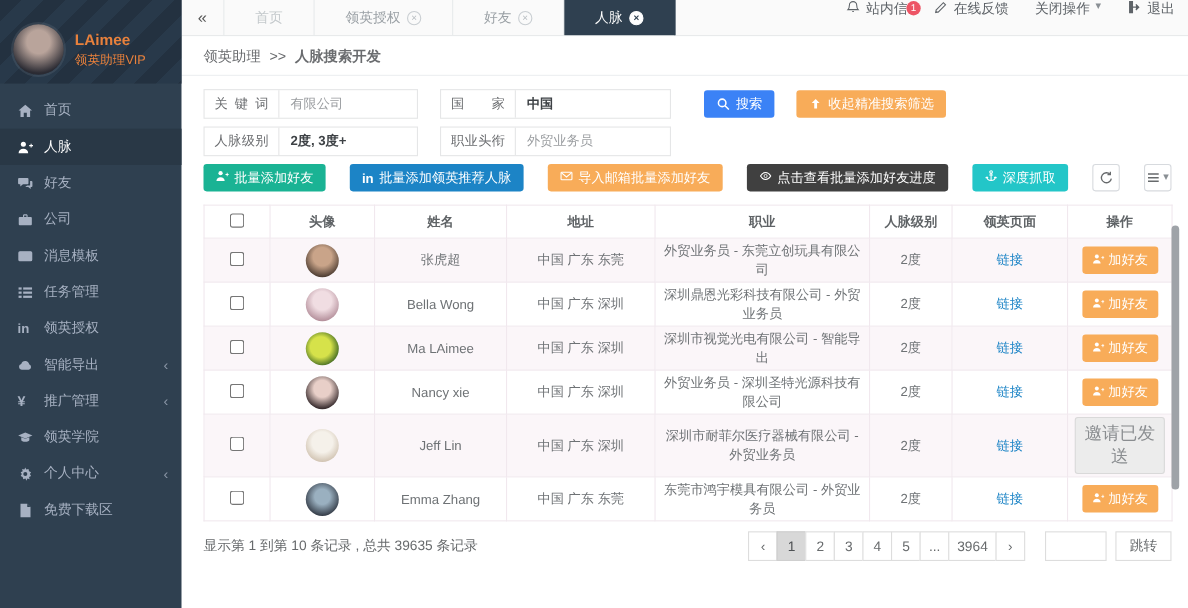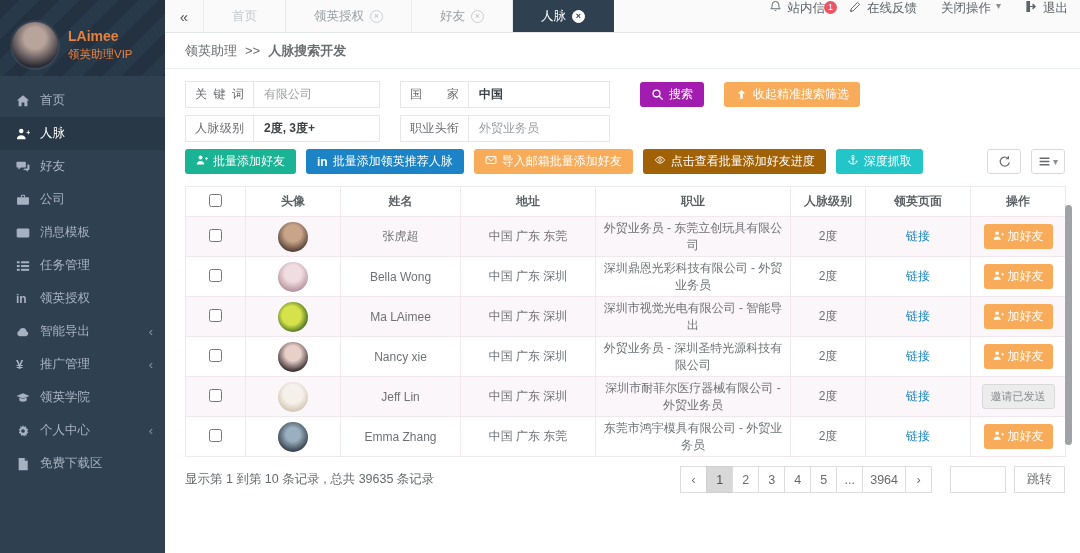--- a/index.html
+++ b/index.html
@@ -61,42 +61,42 @@
   .flabel span { width:100%; text-align:justify; text-align-last:justify; }
   .fvalue { display:flex; align-items:center; padding:0 10px; color:#9a9da0; }
   .fvalue.strong { color:#3e4246; font-weight:bold; }
   .g1 .fvalue { width:125px; } .g2 .fvalue { width:140px; }
   .gap20 { width:20px; } .gap30 { width:30px; }
   .btn { height:25px; padding:0 11px; border:none; border-radius:3px; color:#fff; font-size:12px;
          display:inline-flex; align-items:center; gap:5px; cursor:pointer; font-family:inherit; white-space:nowrap; }
   .btn svg { width:12px; height:12px; fill:currentColor; }
   .btn .stroke-ic svg { fill:none; stroke:currentColor; }
 
-  .toolbar { display:flex; align-items:center; gap:10px; margin:0 0 12px; }
+  .toolbar { display:flex; align-items:center; gap:22px; margin:0 0 12px; }
   .tool-sm { width:34px; height:25px; background:#fff; border:1px solid #d7dade; border-radius:3px;
              color:#676a6c; display:inline-flex; align-items:center; justify-content:center; gap:2px; cursor:pointer; }
   .tool-sm svg { width:13px; height:13px; fill:none; stroke:currentColor; }
   .ml-auto { margin-left:auto; }
 
   
   .table-wrap { position:relative; width:880px; }
   table { width:880px; border-collapse:collapse; table-layout:fixed; }
   th,td { border:1px solid #f1e8ee; text-align:center; font-weight:normal; color:#6e7275;
           font-size:12px; padding:2px 6px; overflow:hidden; }
   thead th { height:30px; color:#5f6366; font-weight:bold; background:#fff; }
   tbody td { height:40px; }
   tbody tr:nth-child(odd) { background:#fbf6f9; }
   .rav { width:30px; height:30px; border-radius:50%; margin:0 auto; }
   input[type=checkbox] { width:13px; height:13px; accent-color:#9aa0a5; }
   a.lnk { color:#1c84c6; text-decoration:none; cursor:pointer; }
   .add-btn { background:#f8ac59; color:#fff; border:none; border-radius:3px; padding:4px 9px; font-size:12px;
              display:inline-flex; align-items:center; gap:4px; cursor:pointer; font-family:inherit; }
   .add-btn svg { width:11px; height:11px; fill:currentColor; }
   .invited-btn { background:#ececec; color:#8a8d90; border:1px solid #d9d9d9; border-radius:3px;
-                 padding:4px 8px; font-size:11px; cursor:default; font-family:inherit; }
+                 padding:4px 8px; font-size:16px; cursor:default; font-family:inherit; }
   .scroll-thumb { position:absolute; left:1065px; top:205px; width:7px; height:240px; background:#9fa3a8;
                   border-radius:4px; z-index:6; }
 
   
   .tfoot { display:flex; align-items:center; margin-top:9px; padding-right:0; }
   .summary { color:#676a6c; font-size:12.5px; }
   .pager { display:flex; margin-left:auto; list-style:none; }
   .pager li { min-width:27px; height:27px; padding:0 7px; border:1px solid #ddd; margin-left:-1px;
               display:flex; align-items:center; justify-content:center; background:#fff; color:#676a6c;
               cursor:pointer; font-size:12.5px; }
@@ -303,21 +303,21 @@
         <div class="fvalue">有限公司</div>
       </div>
       <div class="gap20"></div>
       <div class="fgroup g2">
         <div class="flabel">
             <span>国家</span>
           </div>
         <div class="fvalue strong">中国</div>
       </div>
       <div class="gap30"></div>
-      <button class="btn" style="background:#a21caf">
+      <button class="btn" style="background:#3b82f6">
         <span class="stroke-ic" id="ic-search" style="display: inline-flex;">
             <svg viewBox="0 0 16 16" fill="none" stroke="currentColor" stroke-width="1.7" style="width: 13px; height: 13px;">
               <circle cx="6.8" cy="6.8" r="4.2"></circle>
               <path d="M10 10l4.3 4.3"></path>
             </svg>
           </span>
         <span>搜索</span>
       </button>
       <div class="gap20"></div>
       <button class="btn" style="background:#f8ac59">
@@ -359,21 +359,21 @@
           <span class="mi-icon"><b class="in-txt">in</b></span>
           <span>批量添加领英推荐人脉</span>
         </button>
         <button class="btn" style="background: rgb(248, 172, 89);">
           <span class="stroke-ic"><svg viewBox="0 0 16 16" fill="none" stroke="currentColor" stroke-width="1.3">
               <rect x="1.4" y="3.4" width="13.2" height="9.2" rx="1"></rect>
               <path d="M2 4.2l6 5 6-5"></path>
             </svg></span>
           <span>导入邮箱批量添加好友</span>
         </button>
-        <button class="btn" style="background: #a16207;">
+        <button class="btn" style="background: #404040;">
           <span class="stroke-ic"><svg viewBox="0 0 16 16">
               <path d="M8 3.8C4.4 3.8 1.8 8 1.8 8s2.6 4.2 6.2 4.2S14.2 8 14.2 8 11.6 3.8 8 3.8z" fill="none" stroke="currentColor" stroke-width="1.3"></path>
               <circle cx="8" cy="8" r="1.9"></circle>
             </svg></span>
           <span>点击查看批量添加好友进度</span>
         </button>
         <button class="btn" style="background: rgb(35, 198, 200);">
           <span class="stroke-ic"><svg viewBox="0 0 16 16" fill="none" stroke="currentColor" stroke-width="1.3">
               <circle cx="8" cy="3.2" r="1.6"></circle>
               <path d="M8 4.8V13M2.8 9.2c.3 2.8 2.4 4.2 5.2 4.2s4.9-1.4 5.2-4.2M2.8 9.2L1.4 10.4M2.8 9.2l1.6 1M13.2 9.2l1.4 1.2M13.2 9.2l-1.6 1M5.8 6.8h4.4"></path>

